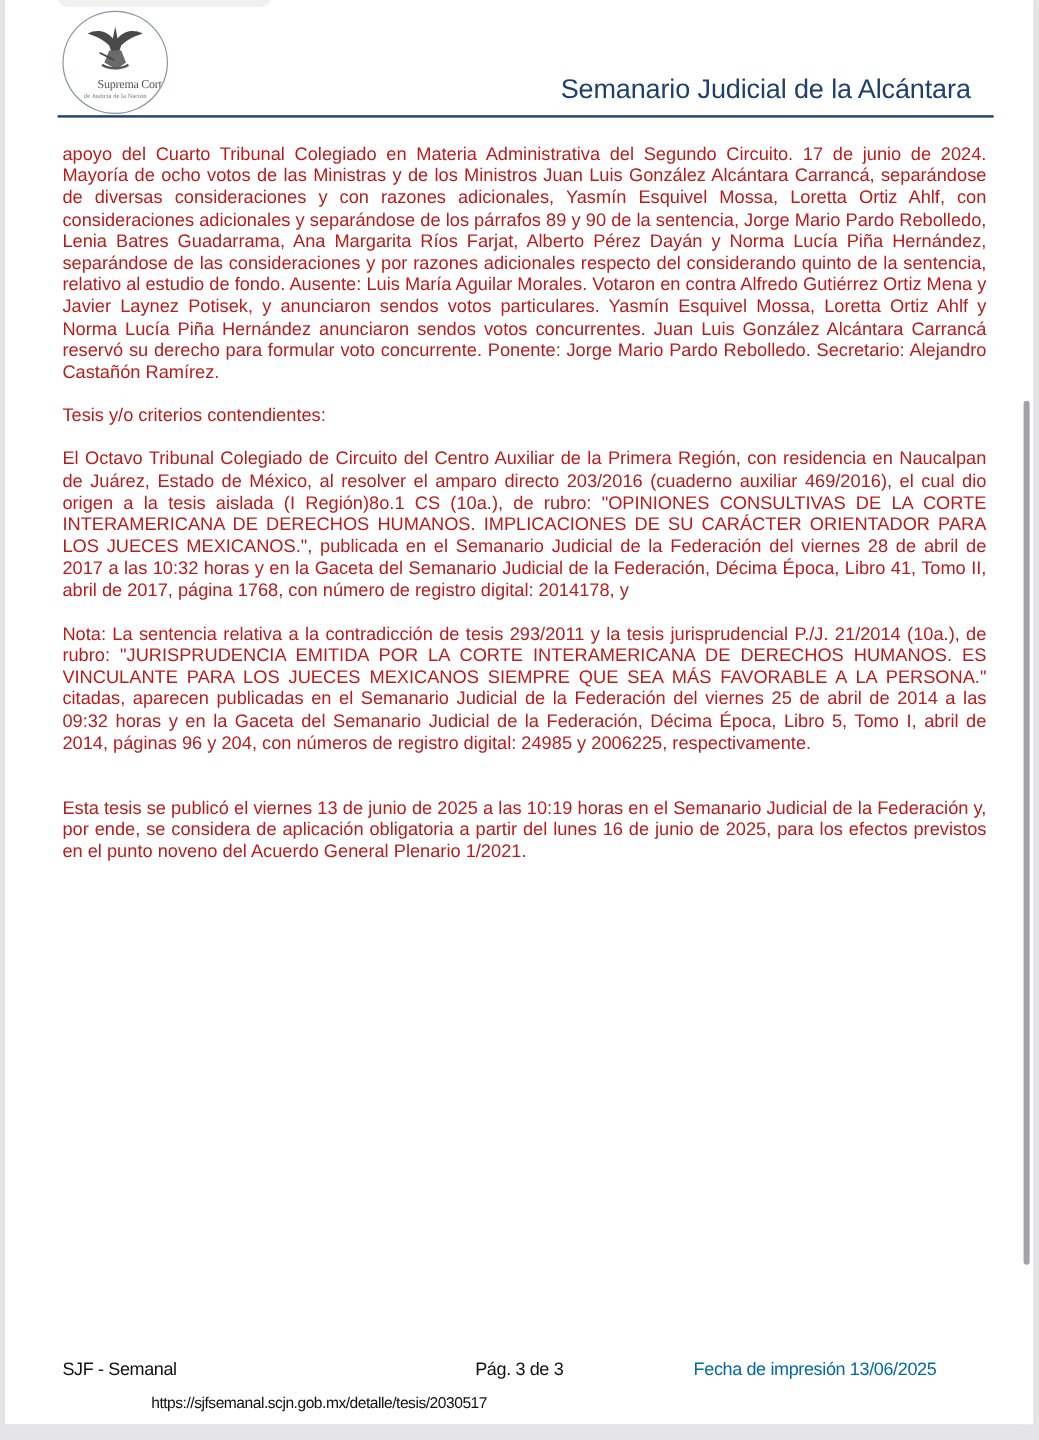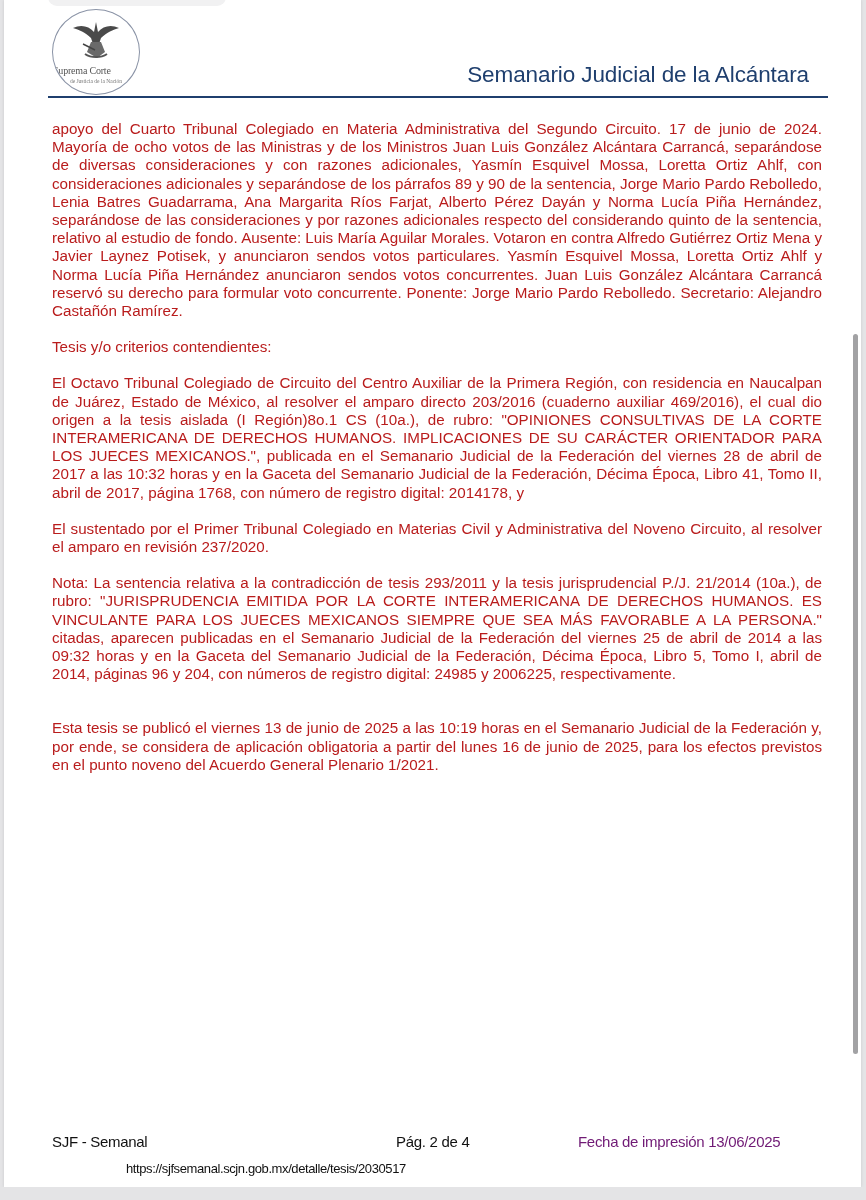--- a/index.html
+++ b/index.html
@@ -18,21 +18,21 @@
     position:absolute; left:44px; top:-12px; width:178px; height:18px;
     background:#f1f1f2; border-radius:10px;
   }
   .logo {
     position:absolute; left:48px; top:9px; width:86px; height:84px;
     border:1.3px solid #8a93a6; border-radius:50%;
     background:#fff; overflow:hidden;
   }
   .logo svg { position:absolute; left:18px; top:8px; }
   .logo-title {
-    position:absolute; left:0; right:0; top:55px; text-align:left;
+    position:absolute; left:0; right:0; top:55px; text-align:right;
     font-family:"Liberation Serif", serif; font-size:10px; color:#555;
     letter-spacing:-0.2px;
   }
   .logo-sub {
     position:absolute; left:0; right:0; top:68px; text-align:center;
     font-family:"Liberation Serif", serif; font-size:5.5px; color:#777;
   }
   .header-title {
     position:absolute; right:52px; top:62px;
     font-size:22.5px; color:#1f3f6e; font-weight:normal;
@@ -51,21 +51,21 @@
   .scroll-track {
     position:absolute; left:850px; top:0; width:11px; height:1187px;
     background:#ffffff;
   }
   .scroll-thumb {
     position:absolute; left:853px; top:334px; width:5px; height:720px;
     background:#a2a2a4; border-radius:3px;
   }
   .footer-left { position:absolute; left:48px; top:1133px; font-size:15px; color:#111; letter-spacing:-0.3px; }
   .footer-center { position:absolute; left:392px; top:1133px; font-size:15px; color:#111; letter-spacing:-0.3px; }
-  .footer-right { position:absolute; left:574px; top:1133px; font-size:15px; color:#701a75; letter-spacing:-0.3px; }
+  .footer-right { position:absolute; left:574px; top:1133px; font-size:15px; color:#0369a1; letter-spacing:-0.3px; }
   .footer-url { position:absolute; left:122px; top:1161px; font-size:13px; color:#111; letter-spacing:-0.4px; }
   .outer-bottom { position:absolute; left:0; top:1187px; width:866px; height:13px; background:#e4e4e6; }
 </style>
 </head>
 <body>
 
 <div class="viewer">
   <div class="top-pill"></div>
 
   <div class="logo">
@@ -79,26 +79,25 @@
     <div class="logo-sub">de Justicia de la Nación</div>
   </div>
 
   <div class="header-title">Semanario Judicial de la Alcántara</div>
   <div class="header-rule"></div>
 
   <div class="content">
     <p>apoyo del Cuarto Tribunal Colegiado en Materia Administrativa del Segundo Circuito. 17 de junio de 2024. Mayoría de ocho votos de las Ministras y de los Ministros Juan Luis González Alcántara Carrancá, separándose de diversas consideraciones y con razones adicionales, Yasmín Esquivel Mossa, Loretta Ortiz Ahlf, con consideraciones adicionales y separándose de los párrafos 89 y 90 de la sentencia, Jorge Mario Pardo Rebolledo, Lenia Batres Guadarrama, Ana Margarita Ríos Farjat, Alberto Pérez Dayán y Norma Lucía Piña Hernández, separándose de las consideraciones y por razones adicionales respecto del considerando quinto de la sentencia, relativo al estudio de fondo. Ausente: Luis María Aguilar Morales. Votaron en contra Alfredo Gutiérrez Ortiz Mena y Javier Laynez Potisek, y anunciaron sendos votos particulares. Yasmín Esquivel Mossa, Loretta Ortiz Ahlf y Norma Lucía Piña Hernández anunciaron sendos votos concurrentes. Juan Luis González Alcántara Carrancá reservó su derecho para formular voto concurrente. Ponente: Jorge Mario Pardo Rebolledo. Secretario: Alejandro Castañón Ramírez.</p>
     <p>Tesis y/o criterios contendientes:</p>
     <p>El Octavo Tribunal Colegiado de Circuito del Centro Auxiliar de la Primera Región, con residencia en Naucalpan de Juárez, Estado de México, al resolver el amparo directo 203/2016 (cuaderno auxiliar 469/2016), el cual dio origen a la tesis aislada (I Región)8o.1 CS (10a.), de rubro: "OPINIONES CONSULTIVAS DE LA CORTE INTERAMERICANA DE DERECHOS HUMANOS. IMPLICACIONES DE SU CARÁCTER ORIENTADOR PARA LOS JUECES MEXICANOS.", publicada en el Semanario Judicial de la Federación del viernes 28 de abril de 2017 a las 10:32 horas y en la Gaceta del Semanario Judicial de la Federación, Décima Época, Libro 41, Tomo II, abril de 2017, página 1768, con número de registro digital: 2014178, y</p>
-    <p>El sustentado por el Primer Tribunal Colegiado en Materias Civil y Administrativa del Noveno Circuito, al resolver el amparo en revisión 237/2020.</p>
     <p>Nota: La sentencia relativa a la contradicción de tesis 293/2011 y la tesis jurisprudencial P./J. 21/2014 (10a.), de rubro: "JURISPRUDENCIA EMITIDA POR LA CORTE INTERAMERICANA DE DERECHOS HUMANOS. ES VINCULANTE PARA LOS JUECES MEXICANOS SIEMPRE QUE SEA MÁS FAVORABLE A LA PERSONA." citadas, aparecen publicadas en el Semanario Judicial de la Federación del viernes 25 de abril de 2014 a las 09:32 horas y en la Gaceta del Semanario Judicial de la Federación, Décima Época, Libro 5, Tomo I, abril de 2014, páginas 96 y 204, con números de registro digital: 24985 y 2006225, respectivamente.</p>
     <p class="gap-lg">Esta tesis se publicó el viernes 13 de junio de 2025 a las 10:19 horas en el Semanario Judicial de la Federación y, por ende, se considera de aplicación obligatoria a partir del lunes 16 de junio de 2025, para los efectos previstos en el punto noveno del Acuerdo General Plenario 1/2021.</p>
   </div>
 
   <div class="footer-left">SJF - Semanal</div>
-  <div class="footer-center">Pág. 2 de 4</div>
+  <div class="footer-center">Pág. 3 de 3</div>
   <div class="footer-right">Fecha de impresión 13/06/2025</div>
   <div class="footer-url">https://sjfsemanal.scjn.gob.mx/detalle/tesis/2030517</div>
 </div>
 
 <div class="scroll-track"></div>
 <div class="scroll-thumb"></div>
 <div class="outer-bottom"></div>
 
 </body></html>

